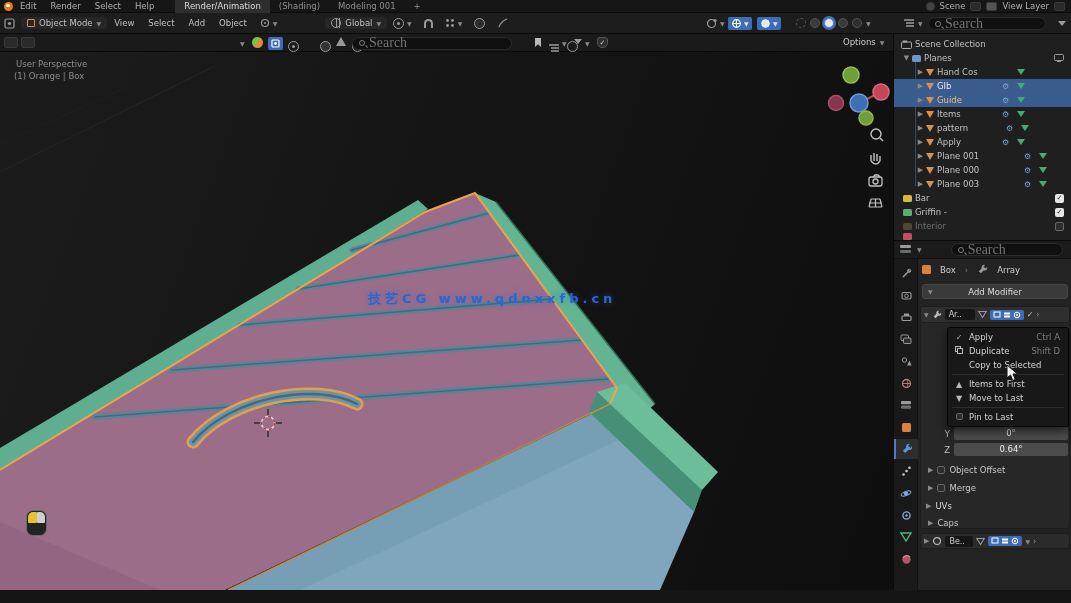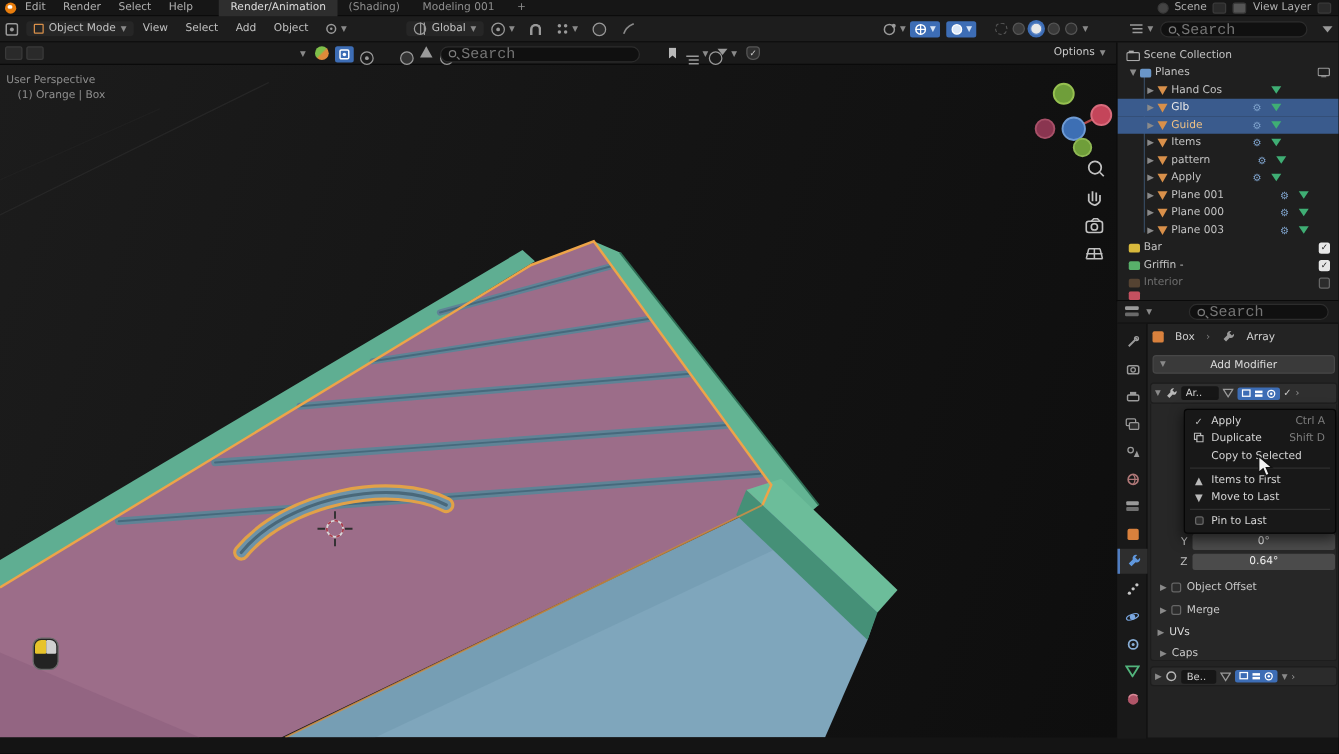--- a/index.html
+++ b/index.html
@@ -25,21 +25,21 @@
   .ci.dot:after{content:"";position:absolute;left:3px;top:3px;width:3px;height:3px;background:#9a9a9a;border-radius:50%}
   .magnet{width:9px;height:9px;border:2px solid #9a9a9a;border-bottom:none;border-radius:5px 5px 0 0;display:inline-block}
   .globe{width:10px;height:10px;border:1.2px solid #9a9a9a;border-radius:50%;position:relative;display:inline-block}
   .globe:after{content:"";position:absolute;left:4px;top:-1px;width:2px;height:10px;border-left:1px solid #9a9a9a;border-right:1px solid #9a9a9a}
   .shade-ball{width:10px;height:10px;border-radius:50%;background:#3a3a3a;border:1px solid #555;display:inline-block}
   .shade-ball.on{background:#e8e8e8;border-color:#5a83c4;box-shadow:0 0 0 2px #3d6db5}
   .blue-tgl{background:#3d6db5;border-radius:2px;padding:1px 3px;display:flex;align-items:center;gap:2px}
   
   .trow{left:0;top:34px;width:893px;height:18px;background:#1a1a1a;border-bottom:1px solid #0a0a0a}
   .pill{background:#101010;border:1px solid #2c2c2c;border-radius:8px;height:13px;display:flex;align-items:center;padding:0 6px;gap:4px}
-  .pill input{background:transparent;border:none;outline:none;color:#8a8a8a;font-size:12px;font-family:Liberation Mono, monospace;width:100%}
+  .pill input{background:transparent;border:none;outline:none;color:#8a8a8a;font-size:14px;font-family:Liberation Serif, serif;width:100%}
   .lens{width:6px;height:6px;border:1.2px solid #7d7d7d;border-radius:50%;position:relative;display:inline-block;flex:none}
   .lens:after{content:"";position:absolute;left:5px;top:5px;width:3px;height:1.2px;background:#7d7d7d;transform:rotate(45deg)}
   .funnel{width:0;height:0;border-left:4px solid transparent;border-right:4px solid transparent;border-top:5px solid #9a9a9a;display:inline-block}
   .flagb{width:6px;height:9px;background:#b9b9b9;clip-path:polygon(0 0,100% 0,100% 100%,50% 70%,0 100%);display:inline-block}
   .shield{width:11px;height:11px;background:#2f2f2f;border:1px solid #565656;border-radius:3px 3px 5px 5px;color:#cfcfcf;font-size:7px;text-align:center;line-height:10px}
   
   .viewport{left:0;top:52px;width:893px;height:538px;background:linear-gradient(110deg,#1c1c1c 0%,#151515 45%,#0e0e0e 100%);overflow:hidden}
   .vp-label{color:#8f8f8f;font-size:8.5px;line-height:12px}
   .watermark{color:#2a66cf;font-size:13px;font-weight:bold;letter-spacing:4px;text-shadow:0 0 6px rgba(42,102,207,.55);white-space:nowrap}
   .mouse-ind{width:21px;height:26px;background:#232323;border:1.5px solid #6a6a6a;border-radius:7px;overflow:hidden}
@@ -304,22 +304,23 @@
       <g stroke="#c2c2c2" stroke-width="1.3" fill="none">
         <rect x="49" y="117" width="13" height="9" rx="2"></rect>
           <circle cx="55.5" cy="121.5" r="2.5"></circle>
           <path d="M53 117 l2 -2 h3 l2 2"></path>
       </g>
       <g stroke="#c2c2c2" stroke-width="1.2" fill="none">
         <path d="M49 147 h13 M49 143 h13 M51 139 h9 M49 147 l2 -8 M62 147 l-2 -8 M55.5 147 v-8"></path>
       </g>
     </svg>
 
-    <div class="abs vp-label" style="left:5px;top:6px">User Perspective</div>
+    <div class="abs vp-label" style="left:16px;top:6px">User Perspective</div>
     <div class="abs vp-label" style="left:14px;top:18px">(1) Orange | Box</div>
+    <div class="abs watermark" style="left:368px;top:238px">技艺CG www.qdnxxfb.cn</div>
     <div class="abs mouse-ind" style="left:26px;top:458px">
       <span class="lmb"></span>
         <span class="rmb"></span>
     </div>
   </div>
 
   <div class="abs outliner">
     <div class="abs" style="left:21px;top:24px;width:1px;height:128px;background:#3f5a77;opacity:.7"></div>
 
     <div class="ol-row" style="top:3px">

